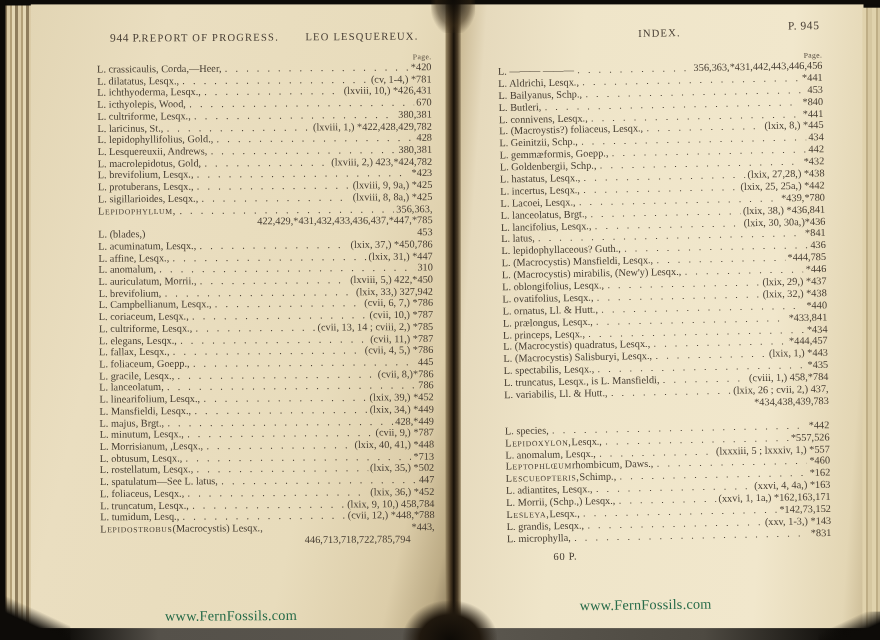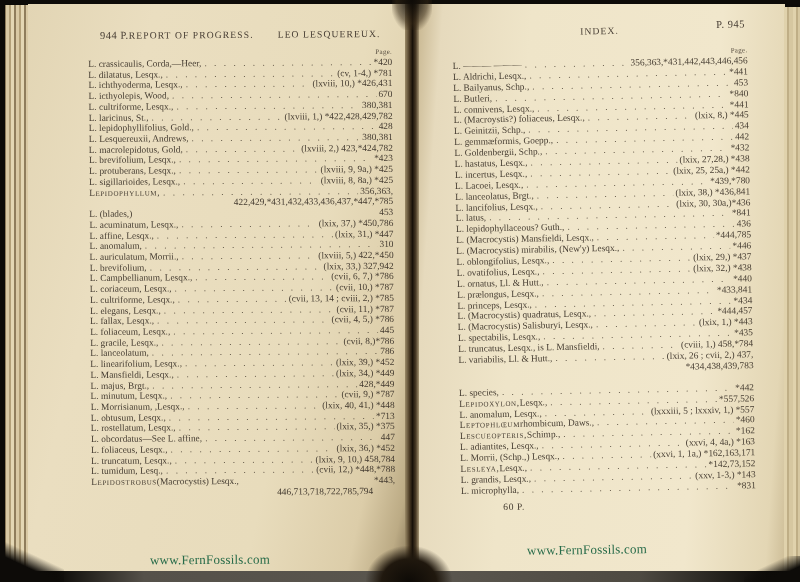--- a/index.html
+++ b/index.html
@@ -207,21 +207,21 @@
           <span class="nm">L. elegans, Lesqx.,</span>
           <span class="dots"> . . . . . . . . . . . . . . . . . . . . . . . . . . . . . . . . . . . . . . . . . . . . . . . . . . . . . . . . . . . .</span>
           <span class="val">(cvii, 11,) *787</span>
         </div>
         <div class="row">
           <span class="nm">L. fallax, Lesqx.,</span>
           <span class="dots"> . . . . . . . . . . . . . . . . . . . . . . . . . . . . . . . . . . . . . . . . . . . . . . . . . . . . . . . . . . . .</span>
           <span class="val">(cvii, 4, 5,) *786</span>
         </div>
         <div class="row">
-          <span class="nm">L. foliaceum, Lesqx.,</span>
+          <span class="nm">L. foliaceum, Goepp.,</span>
           <span class="dots"> . . . . . . . . . . . . . . . . . . . . . . . . . . . . . . . . . . . . . . . . . . . . . . . . . . . . . . . . . . . .</span>
           <span class="val">445</span>
         </div>
         <div class="row">
           <span class="nm">L. gracile, Lesqx.,</span>
           <span class="dots"> . . . . . . . . . . . . . . . . . . . . . . . . . . . . . . . . . . . . . . . . . . . . . . . . . . . . . . . . . . . .</span>
           <span class="val">(cvii, 8,)*786</span>
         </div>
         <div class="row">
           <span class="nm">L. lanceolatum,</span>
@@ -254,24 +254,24 @@
           <span class="val">(lxix, 40, 41,) *448</span>
         </div>
         <div class="row">
           <span class="nm">L. obtusum, Lesqx.,</span>
           <span class="dots"> . . . . . . . . . . . . . . . . . . . . . . . . . . . . . . . . . . . . . . . . . . . . . . . . . . . . . . . . . . . .</span>
           <span class="val">*713</span>
         </div>
         <div class="row">
           <span class="nm">L. rostellatum, Lesqx.,</span>
           <span class="dots"> . . . . . . . . . . . . . . . . . . . . . . . . . . . . . . . . . . . . . . . . . . . . . . . . . . . . . . . . . . . .</span>
-          <span class="val">(lxix, 35,) *375</span>
-        </div>
-        <div class="row">
-          <span class="nm">L. obcordatus—See L. affine,</span>
+          <span class="val">(lxix, 35,) *502</span>
+        </div>
+        <div class="row">
+          <span class="nm">L. spatulatum—See L. latus,</span>
           <span class="dots"> . . . . . . . . . . . . . . . . . . . . . . . . . . . . . . . . . . . . . . . . . . . . . . . . . . . . . . . . . . . .</span>
           <span class="val">447</span>
         </div>
         <div class="row">
           <span class="nm">L. foliaceus, Lesqx.,</span>
           <span class="dots"> . . . . . . . . . . . . . . . . . . . . . . . . . . . . . . . . . . . . . . . . . . . . . . . . . . . . . . . . . . . .</span>
           <span class="val">(lxix, 36,) *452</span>
         </div>
         <div class="row">
           <span class="nm">L. truncatum, Lesqx.,</span>

